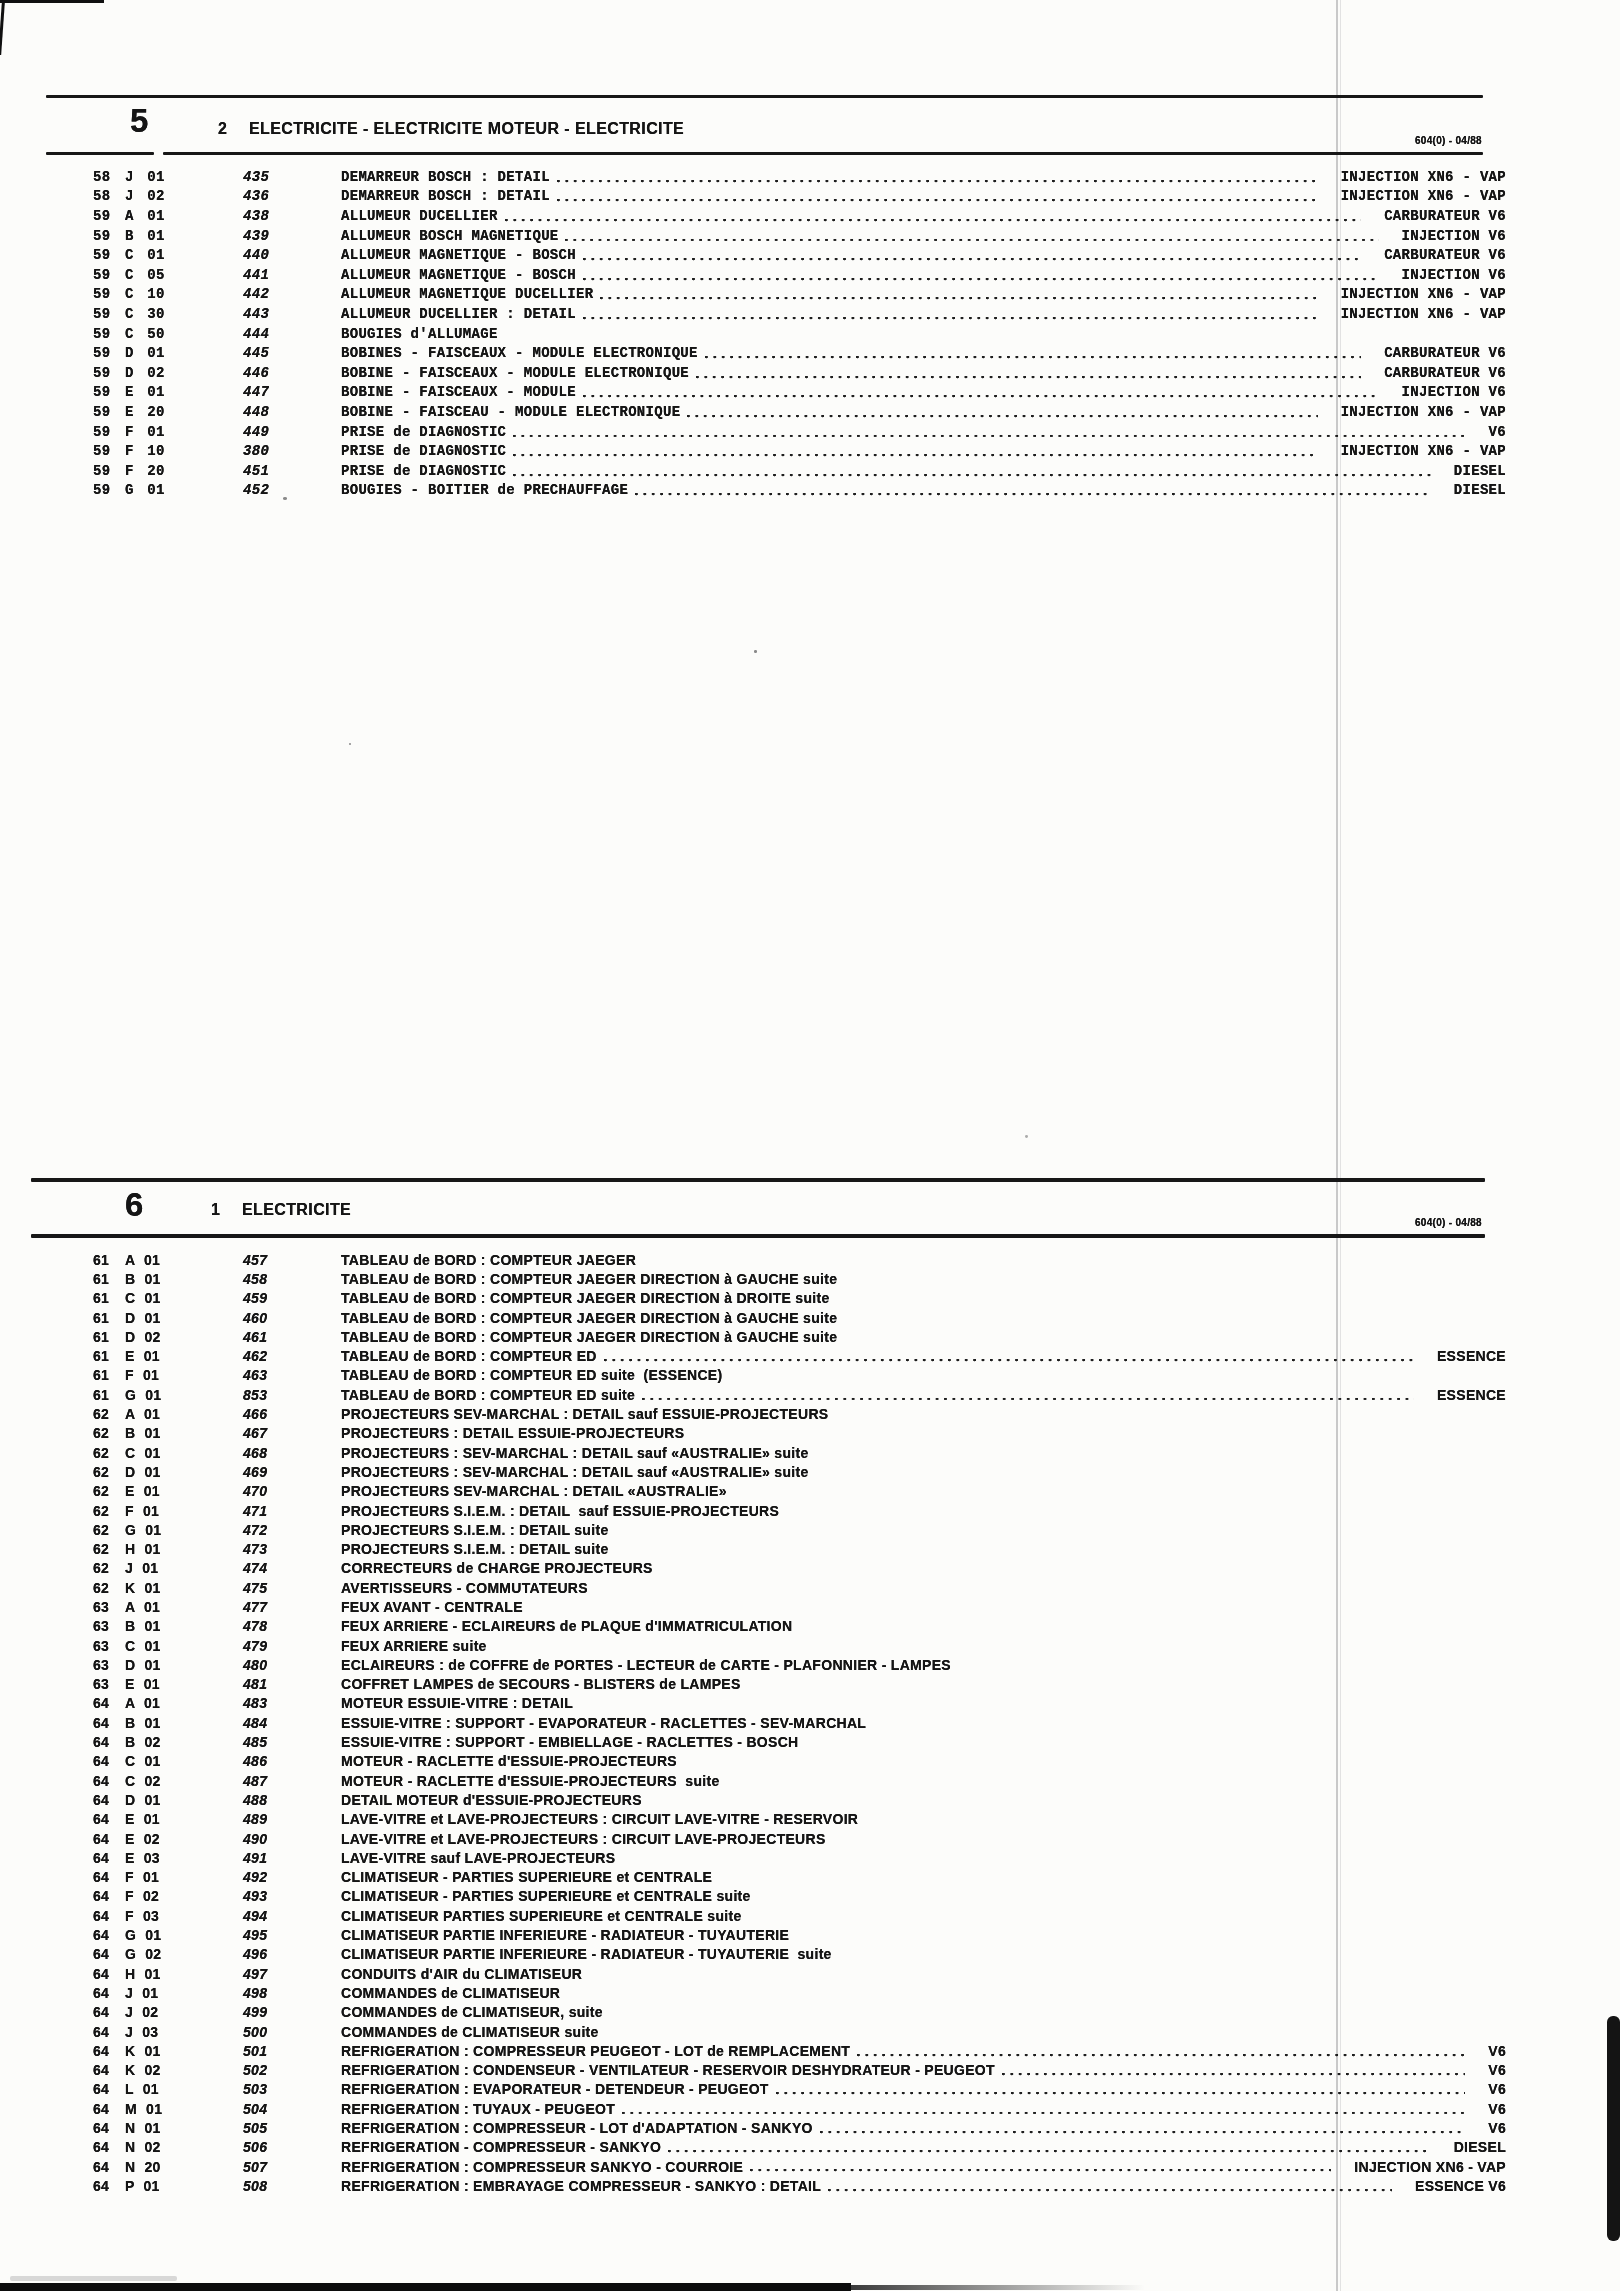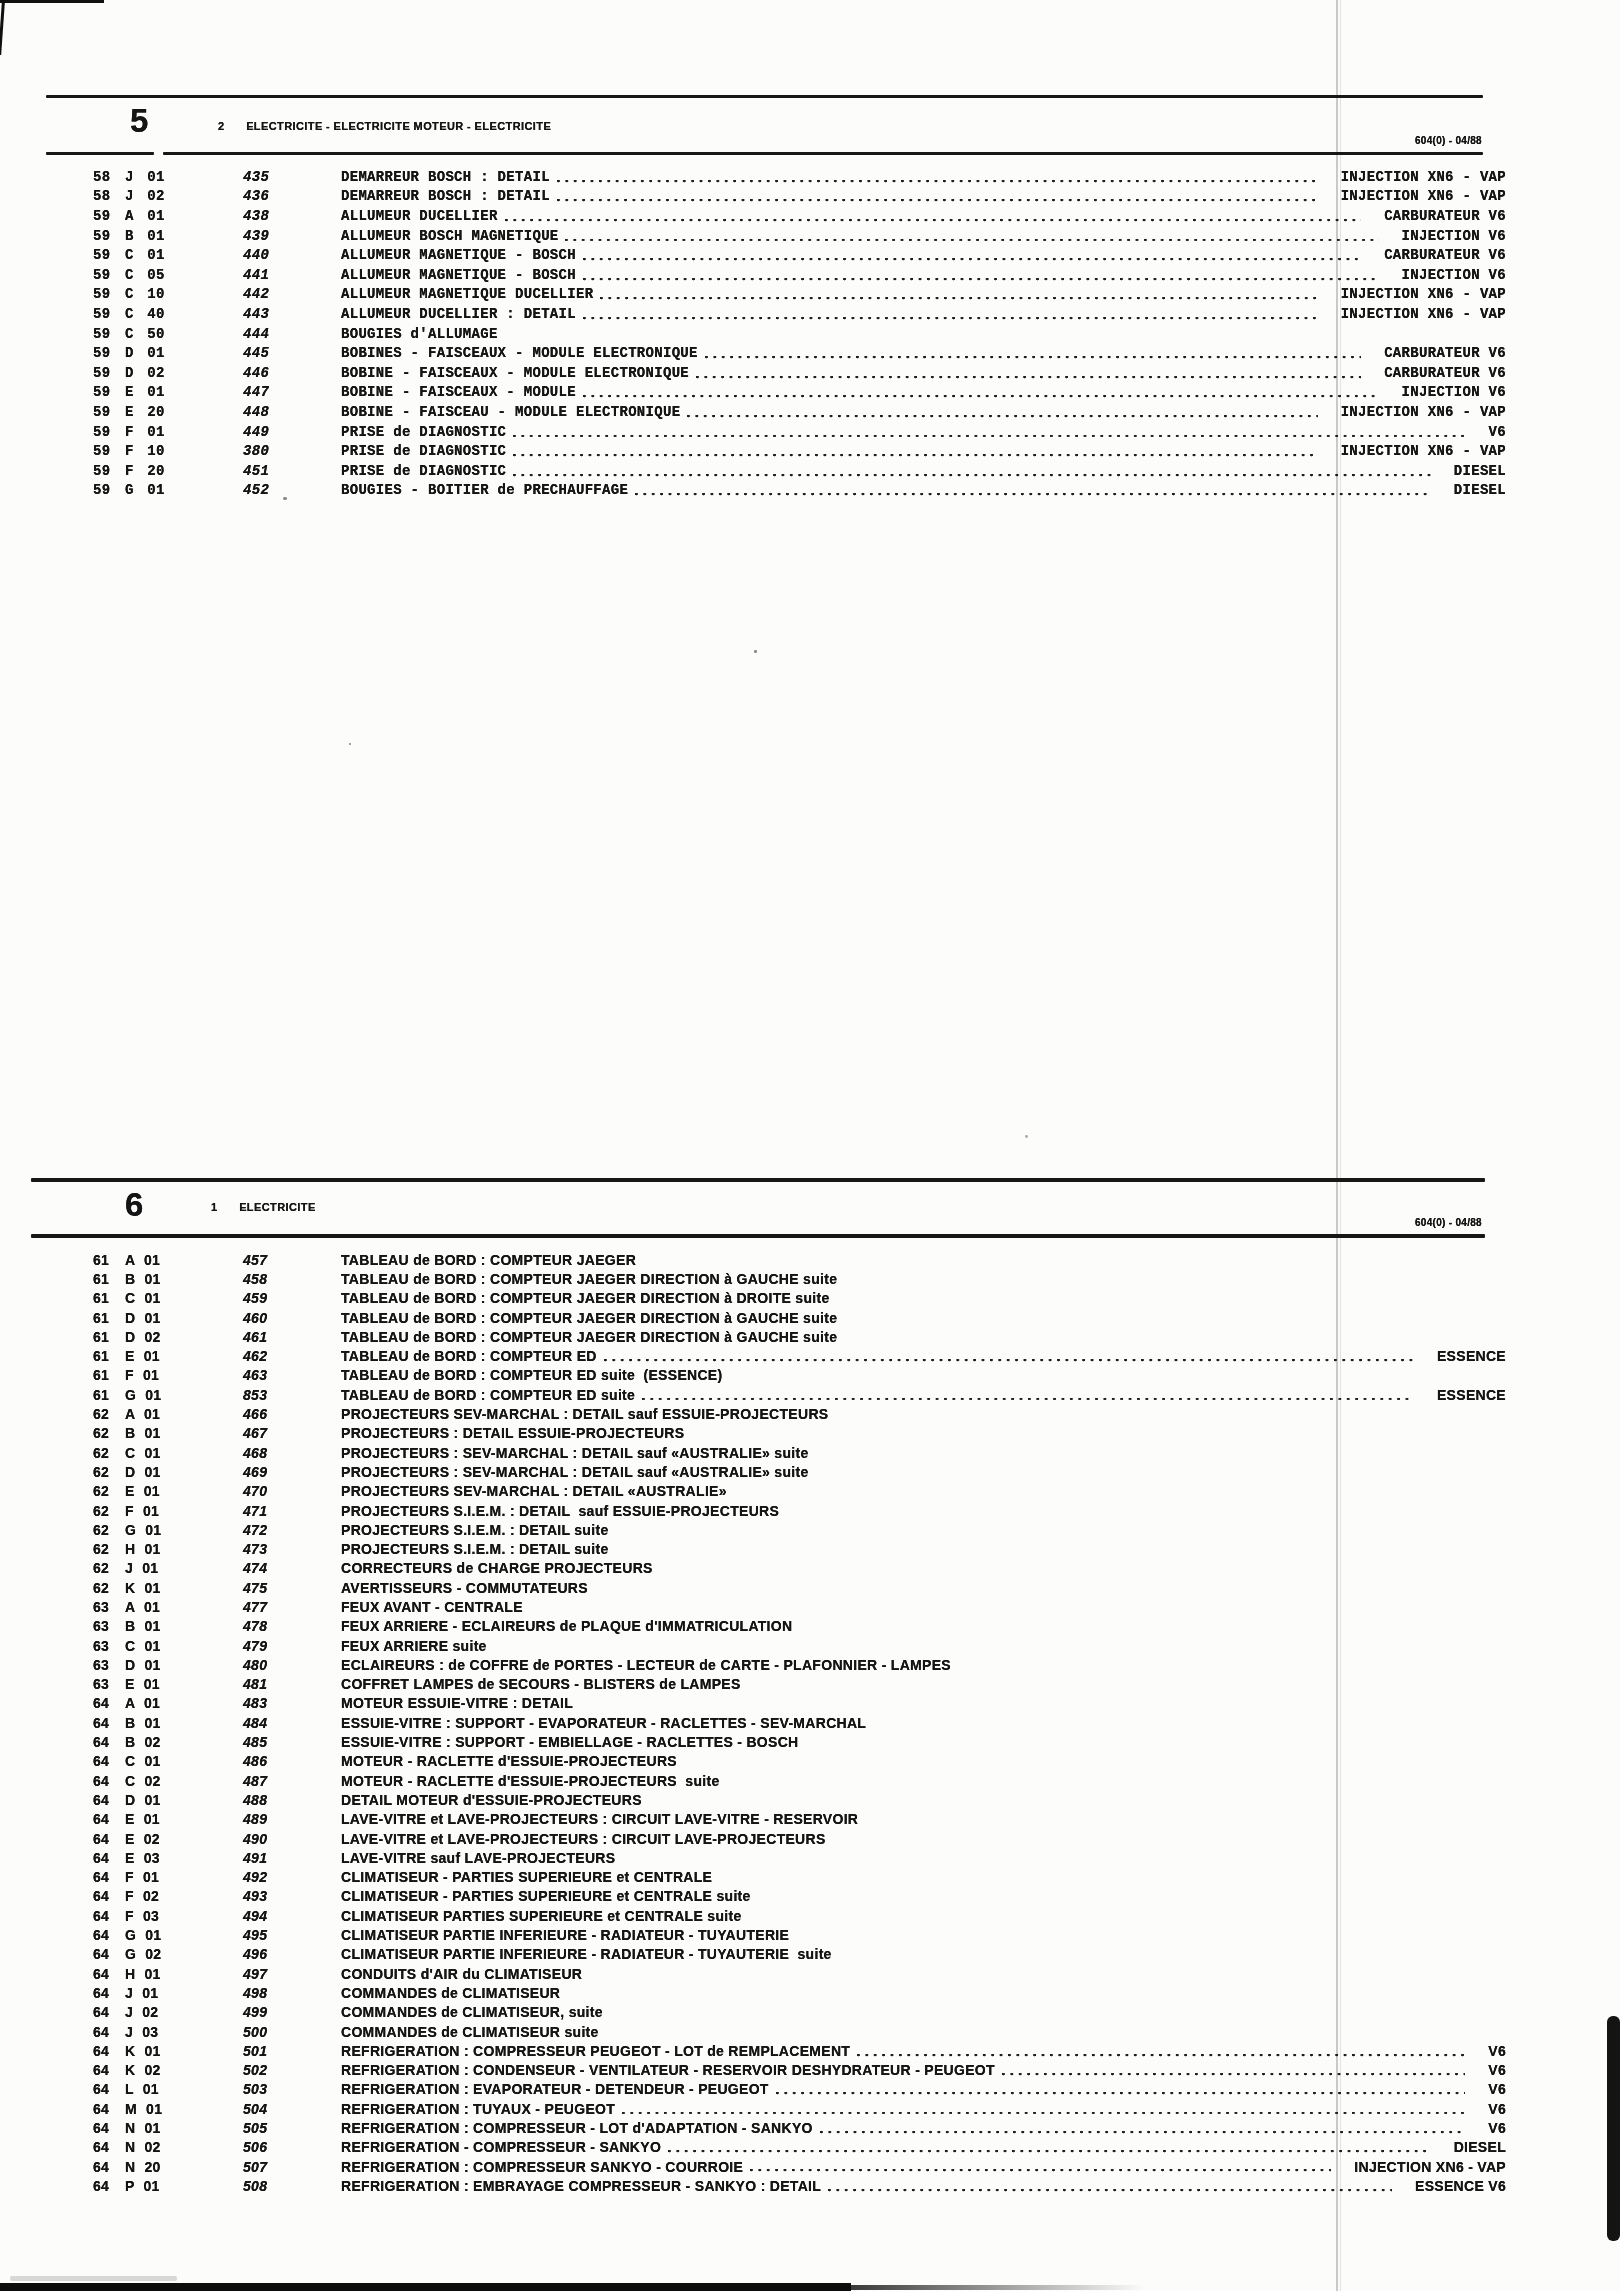--- a/index.html
+++ b/index.html
@@ -19,21 +19,21 @@
   .rule.r-s6-top{left:31px;top:1178px;width:1454px;height:3.9px;}
   .rule.r-s6-bot{left:31px;top:1234px;width:1454px;height:3.9px;}
   
   .chap{
     position:absolute;font-size:33px;font-weight:700;letter-spacing:0;
     text-shadow:0 0 0.6px currentColor;
   }
   .chap.c5{left:130px;top:102px;}
   .chap.c6{left:125px;top:1186px;}
   .sec-title{
-    position:absolute;font-size:11px;font-weight:700;letter-spacing:0.4px;
+    position:absolute;font-size:16px;font-weight:700;letter-spacing:0.4px;
     white-space:pre;text-shadow:0 0 0.5px currentColor;
   }
   .sec-title .idx{margin-right:21.6px;}
   .st5{left:218px;top:120px;}
   .st6{left:211px;top:1201px;}
   .docref{
     position:absolute;right:138px;font-size:10px;font-weight:700;
     letter-spacing:0.3px;text-shadow:0 0 0.4px currentColor;
   }
   .dr5{top:135px;}
@@ -150,21 +150,21 @@
       <div class="row">
     <span class="c-page">59</span>
     <span class="c-ref">C 10</span>
     <span class="c-fig">442</span>
     <span class="c-desc">ALLUMEUR MAGNETIQUE DUCELLIER</span>
     <span class="c-leader"></span>
     <span class="c-variant">INJECTION XN6 - VAP</span>
   </div>
       <div class="row">
     <span class="c-page">59</span>
-    <span class="c-ref">C 40</span>
+    <span class="c-ref">C 30</span>
     <span class="c-fig">443</span>
     <span class="c-desc">ALLUMEUR DUCELLIER : DETAIL</span>
     <span class="c-leader"></span>
     <span class="c-variant">INJECTION XN6 - VAP</span>
   </div>
       <div class="row noleader">
     <span class="c-page">59</span>
     <span class="c-ref">C 50</span>
     <span class="c-fig">444</span>
     <span class="c-desc">BOUGIES d'ALLUMAGE</span>

